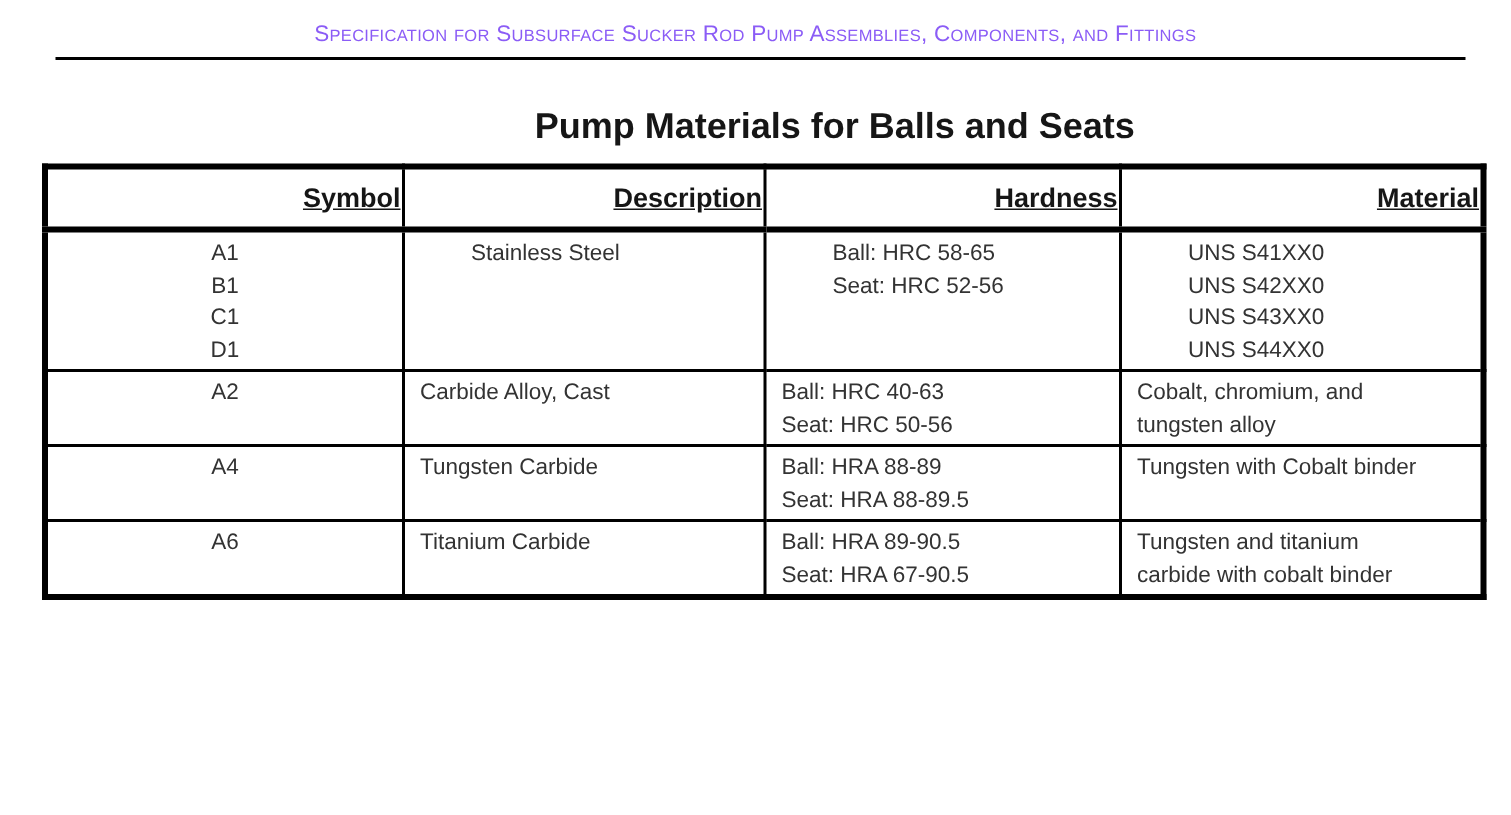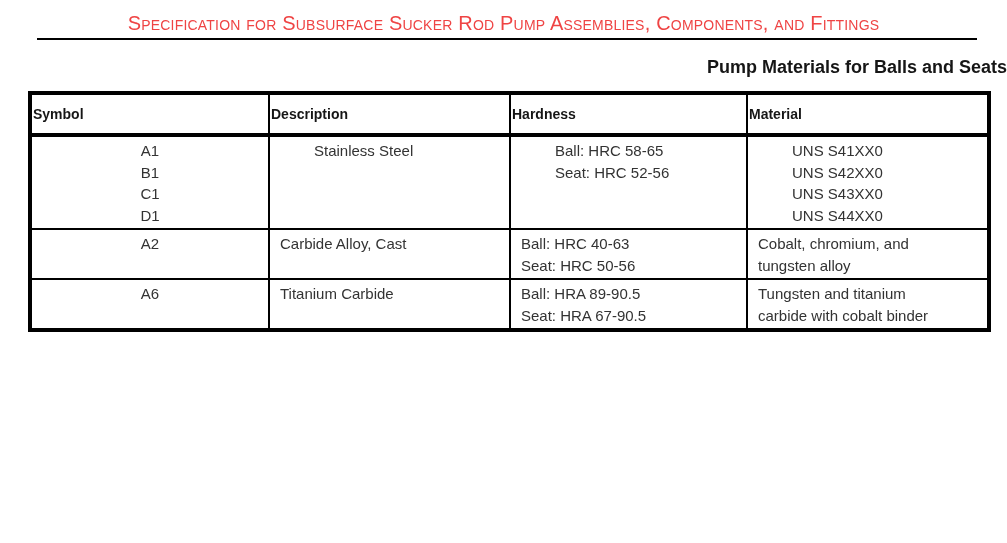--- a/index.html
+++ b/index.html
@@ -11,58 +11,59 @@
     width: 1007px;
     height: 543px;
     font-family: "Liberation Sans", sans-serif;
     color: #2e2e2e;
     overflow: hidden;
   }
   .doc-header {
     margin-top: 14px;
     text-align: center;
     font-variant: small-caps;
-    font-size: 20px;
+    font-size: 15px;
     line-height: 18px;
     letter-spacing: 0.2px;
-    color: #ef4444;
+    color: #8b5cf6;
   }
   .header-rule {
     border: none;
     border-top: 2px solid #000;
     margin: 6px 30px 0 37px;
     height: 0;
   }
   .table-title {
-    margin: 16px 0 0 106px;
-    text-align: right;
+    margin: 34px 0 0 106px;
+    text-align: center;
     font-weight: bold;
-    font-size: 18px;
+    font-size: 24px;
     line-height: 22px;
     color: #161616;
   }
   table.materials {
     border-collapse: collapse;
     table-layout: fixed;
     margin: 13px 0 0 28px;
     width: 959px;
     border: 4px solid #000;
   }
   table.materials th,
   table.materials td {
     border: 2px solid #000;
   }
   table.materials thead th {
     border-bottom: 4px solid #000;
     height: 36px;
     vertical-align: middle;
-    text-align: left;
-    font-size: 14px;
+    text-align: right;
+    font-size: 18px;
     font-weight: bold;
     color: #161616;
+    text-decoration: underline;
   }
   table.materials td {
     vertical-align: top;
     font-size: 15px;
     line-height: 21.5px;
     padding: 3px 8px 2px 10px;
     color: #333333;
   }
   table.materials td.symbol {
     text-align: center;
@@ -132,20 +133,35 @@
         <div>Ball: HRC 40-63</div>
         <div>Seat: HRC 50-56</div>
       </td>
       <td>
         <div>Cobalt, chromium, and</div>
         <div>tungsten alloy</div>
       </td>
     </tr>
     <tr>
       <td class="symbol">
+        <div>A4</div>
+      </td>
+      <td>
+        <div>Tungsten Carbide</div>
+      </td>
+      <td>
+        <div>Ball: HRA 88-89</div>
+        <div>Seat: HRA 88-89.5</div>
+      </td>
+      <td>
+        <div>Tungsten with Cobalt binder</div>
+      </td>
+    </tr>
+    <tr>
+      <td class="symbol">
         <div>A6</div>
       </td>
       <td>
         <div>Titanium Carbide</div>
       </td>
       <td>
         <div>Ball: HRA 89-90.5</div>
         <div>Seat: HRA 67-90.5</div>
       </td>
       <td>

